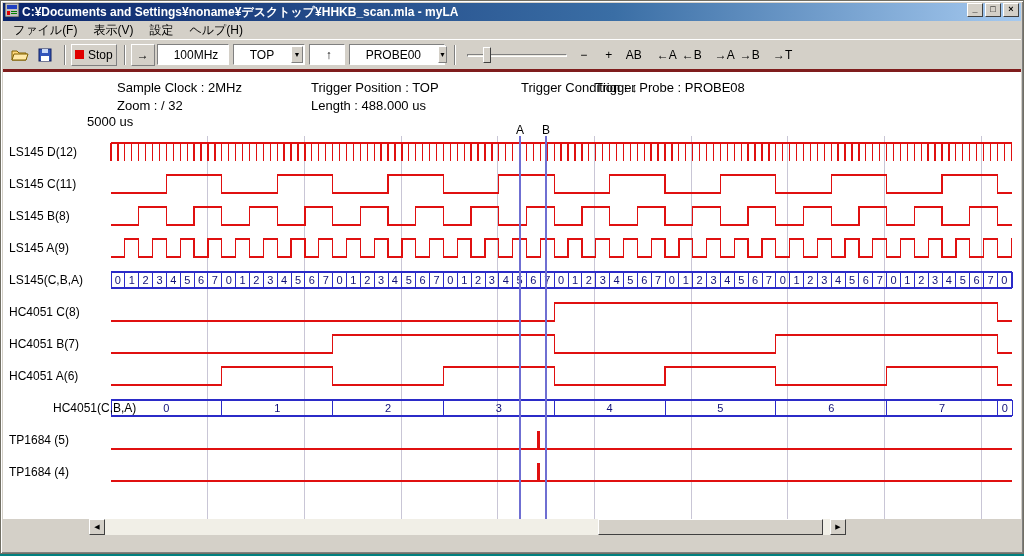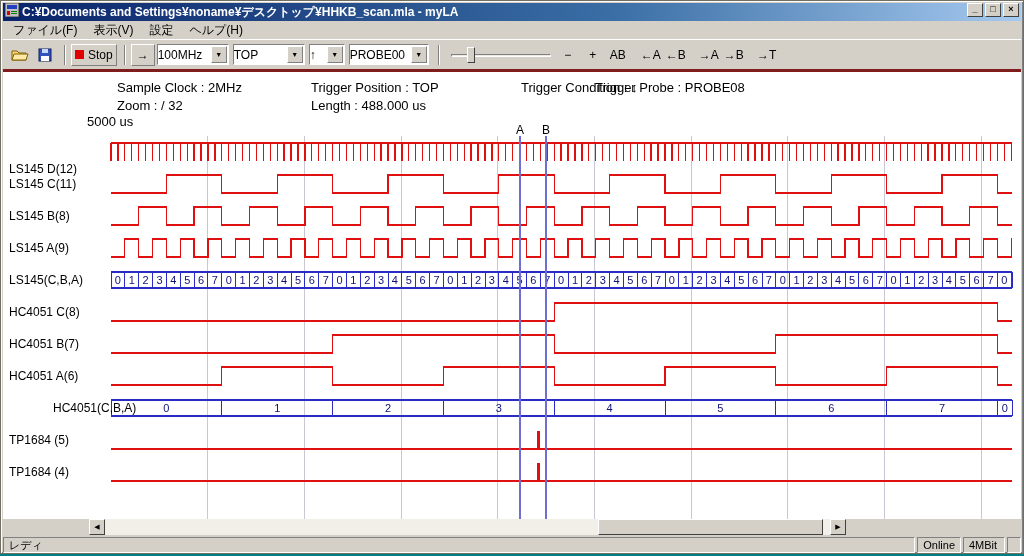--- a/index.html
+++ b/index.html
@@ -42,27 +42,27 @@
   .tb-flat {
     height:22px; min-width:22px; display:flex; align-items:center; justify-content:center;
     background:transparent; border:1px solid transparent; margin-right:3px; font-size:12px; color:#000;
   }
   .tb-sep { width:2px; height:20px; margin:0 5px; border-left:1px solid #808080; border-right:1px solid #ffffff; }
   .stop-sq { width:9px; height:9px; background:#e00000; display:inline-block; margin-right:4px; }
   .combo {
     height:21px; background:#fff; border:1px solid; border-color:#808080 #ffffff #ffffff #808080;
     display:flex; align-items:center; margin-right:4px;
   }
-  .combo .combo-text { font-size:12px; padding:0 0; flex:1 1 auto; white-space:nowrap; }
+  .combo .combo-text { font-size:12px; padding:0 16px; flex:1 1 auto; white-space:nowrap; }
   .combo .combo-btn {
     width:16px; height:17px; background:#d4d0c8; margin:1px;
     border:1px solid; border-color:#ffffff #808080 #808080 #ffffff;
     font-size:7px; display:flex; align-items:center; justify-content:center; color:#000;
   }
-  .w72 { width:72px; } .w36 { width:36px; } .w84 { width:80px; }
+  .w72 { width:72px; } .w36 { width:36px; } .w84 { width:96px; }
   .slider { width:100px; height:20px; position:relative; margin:0 6px; }
   .slider .track { position:absolute; left:0; right:0; top:9px; height:3px;
     border:1px solid; border-color:#808080 #ffffff #ffffff #808080; background:#eceae2; }
   .slider .thumb { position:absolute; left:16px; top:2px; width:8px; height:16px;
     background:#d4d0c8; border:1px solid; border-color:#ffffff #404040 #404040 #ffffff; }
   
   .content { position:relative; height:450px; background:#ffffff; overflow:hidden; border-top:3px solid #7f1d1d; }
   .info-text { position:absolute; font-size:13px; color:#000; white-space:nowrap; }
   #plot-svg { position:absolute; left:0; top:50px; }
   #channel-labels { position:absolute; left:0; top:0; width:110px; height:100%; pointer-events:none; }
@@ -484,21 +484,21 @@
         <line x1="108" y1="327" x2="1009" y2="327" stroke="#e01010" stroke-width="1.3"></line>
         <line x1="535" y1="327" x2="535" y2="309" stroke="#e01010" stroke-width="3"></line>
         <line x1="108" y1="359" x2="1009" y2="359" stroke="#e01010" stroke-width="1.3"></line>
         <line x1="535" y1="359" x2="535" y2="341" stroke="#e01010" stroke-width="3"></line>
         <line x1="517" y1="14" x2="517" y2="398" stroke="#6f6fd2" stroke-width="1.2"></line>
         <text x="517" y="12" text-anchor="middle" font-size="12" fill="#000" font-family="&quot;Liberation Sans&quot;, sans-serif">A</text>
         <line x1="543" y1="14" x2="543" y2="398" stroke="#6f6fd2" stroke-width="1.2"></line>
         <text x="543" y="12" text-anchor="middle" font-size="12" fill="#000" font-family="&quot;Liberation Sans&quot;, sans-serif">B</text>
       </svg>
     <div id="channel-labels">
-        <div style="top: 90px;">LS145 D(12)</div>
+        <div style="top: 73px;">LS145 D(12)</div>
         <div style="top: 105px;">LS145 C(11)</div>
         <div style="top: 137px;">LS145 B(8)</div>
         <div style="top: 169px;">LS145 A(9)</div>
         <div style="top: 201px;">LS145(C,B,A)</div>
         <div style="top: 233px;">HC4051 C(8)</div>
         <div style="top: 265px;">HC4051 B(7)</div>
         <div style="top: 297px;">HC4051 A(6)</div>
         <div style="top: 329px; margin-left: 44px;">HC4051(C,B,A)</div>
         <div style="top: 361px;">TP1684 (5)</div>
         <div style="top: 393px;">TP1684 (4)</div>
@@ -508,19 +508,13 @@
   <div class="scroll-row">
     <div class="hscrollbar">
       <span class="sb-arrow">◀</span>
       <span class="sb-track">
         <span class="sb-thumb"></span>
       </span>
       <span class="sb-arrow">▶</span>
     </div>
   </div>
 
-  <div class="statusbar">
-    <span class="status-pane pane-main">レディ</span>
-    <span class="status-pane pane-sm">Online</span>
-    <span class="status-pane pane-sm">4MBit</span>
-    <span class="status-pane size-grip"></span>
-  </div>
 </div>
 
 </body></html>

